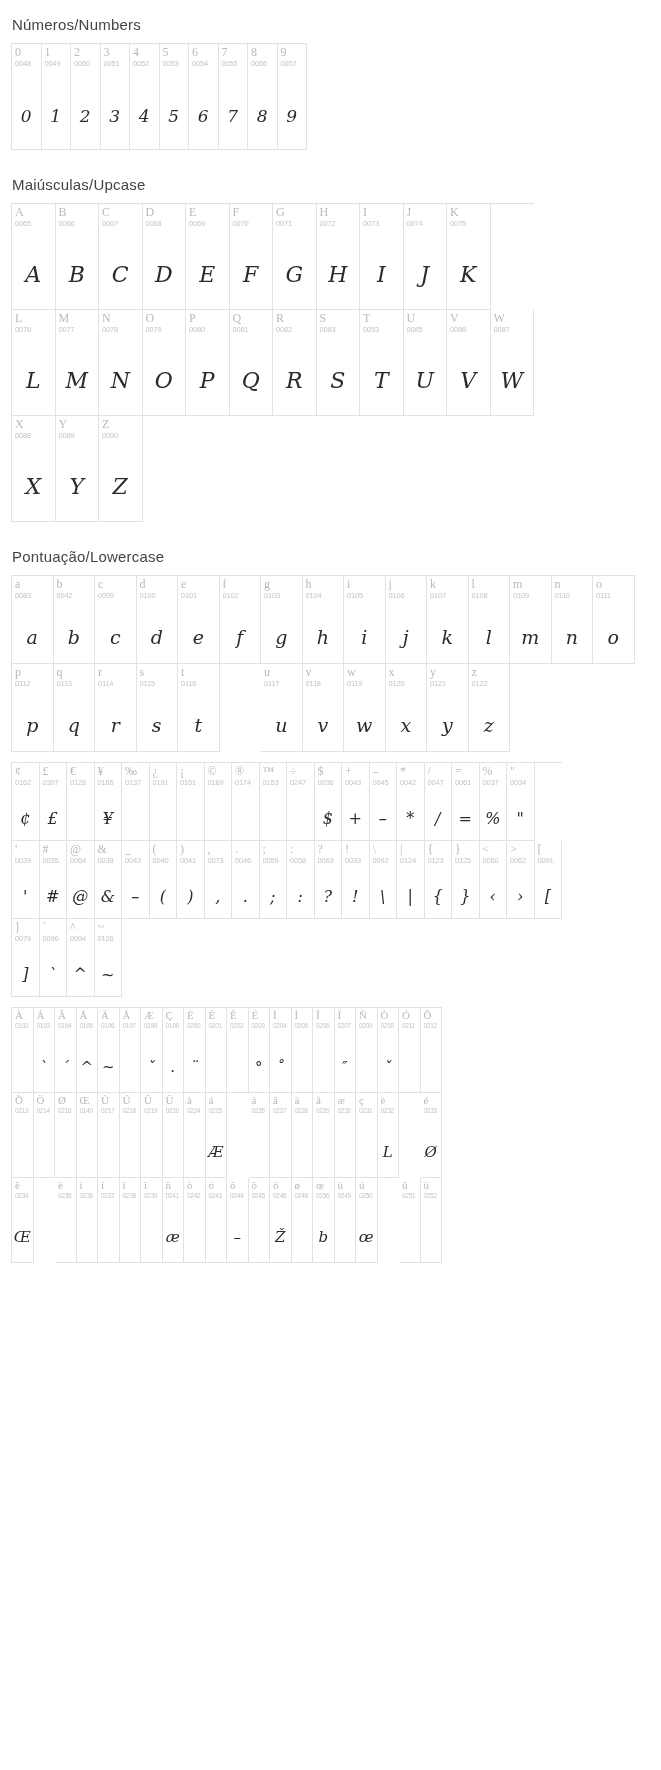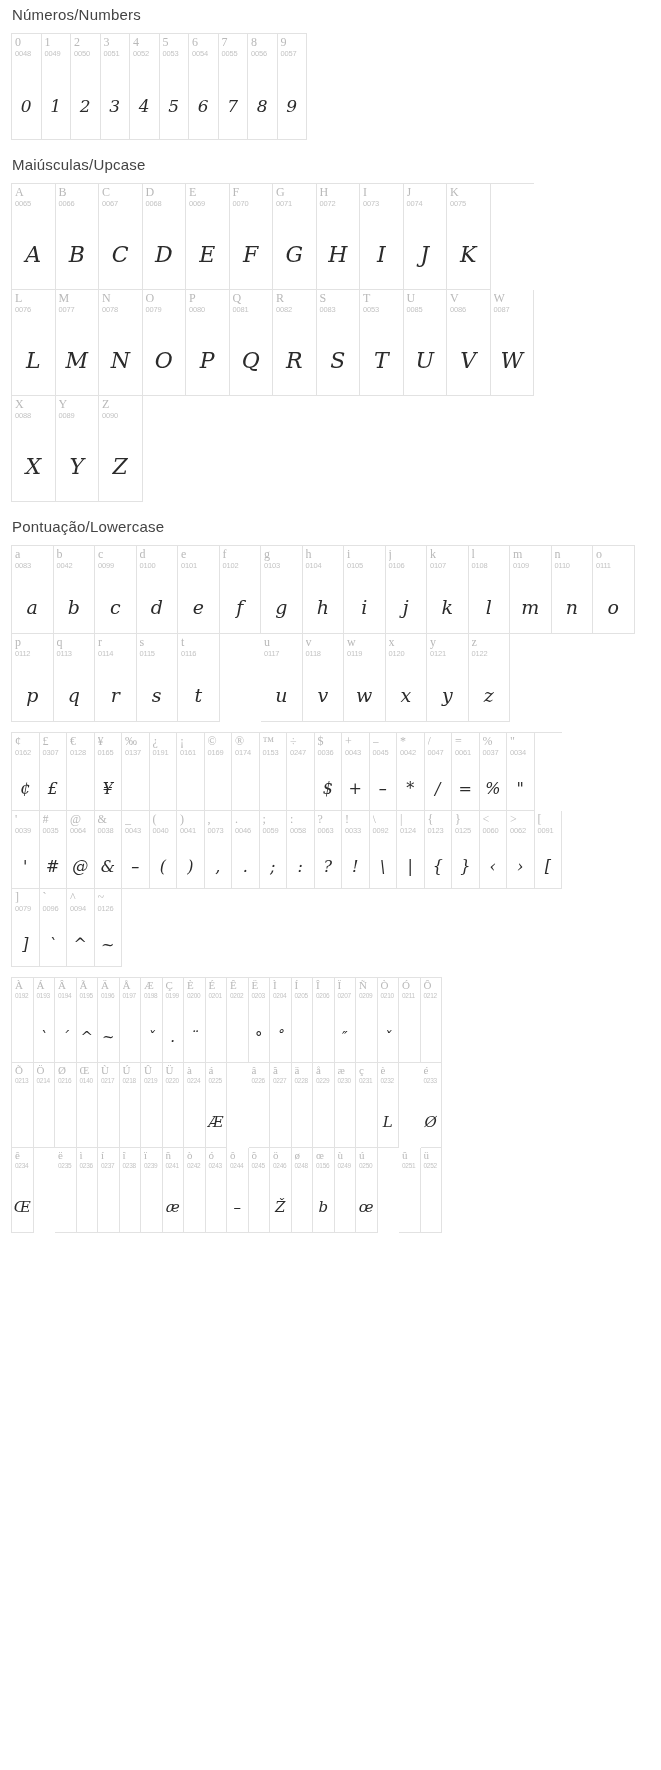--- a/index.html
+++ b/index.html
@@ -18,21 +18,21 @@
     box-sizing: border-box;
   }
   .section {
     margin: 0 0 10px 0;
   }
   .section-title {
     font-size: 15px;
     color: #444444;
     font-weight: normal;
     margin: 0 0 10px 12px;
-    padding-top: 6px;
+    padding-top: 16px;
     letter-spacing: 0.2px;
   }
   .grid {
     margin-left: 11px;
     border-left: 1px solid #e2e2e2;
     border-top: 1px solid #e2e2e2;
     width: fit-content;
   }
   .row {
     display: flex;

